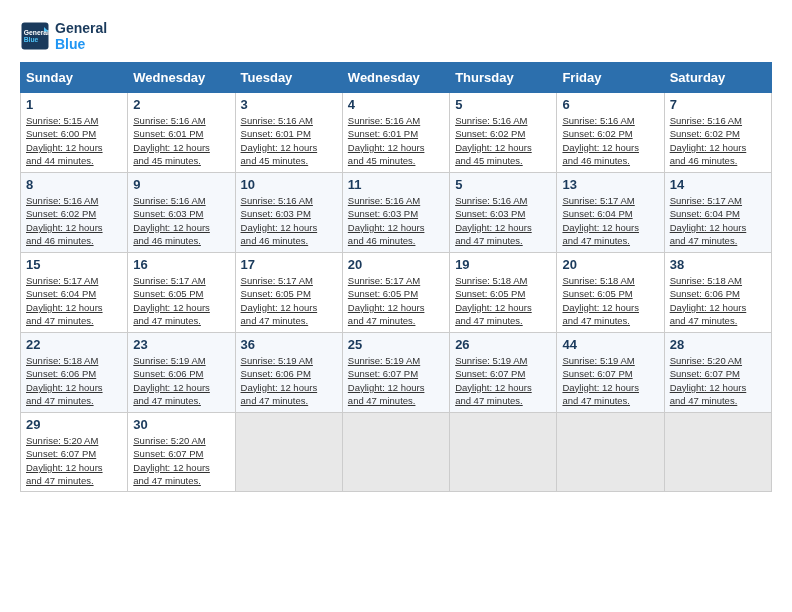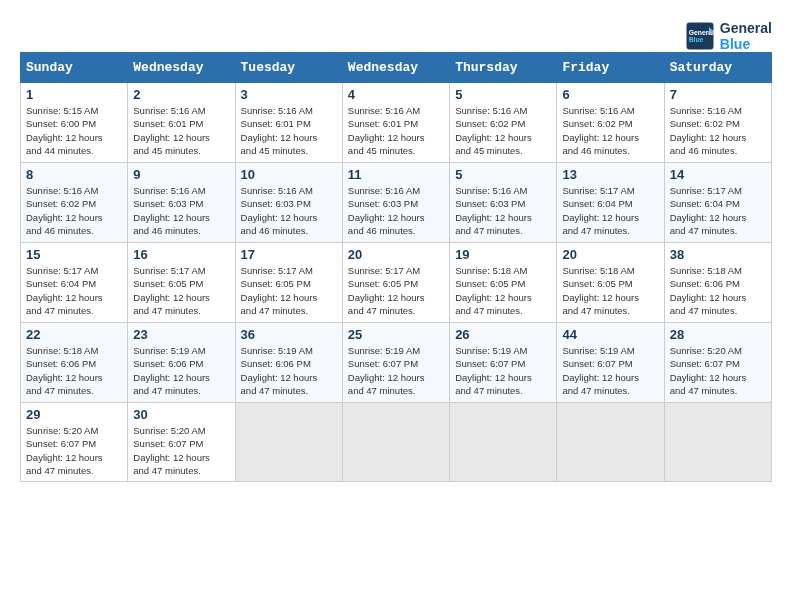--- a/index.html
+++ b/index.html
@@ -5,23 +5,23 @@
     * { box-sizing: border-box; margin: 0; padding: 0; }
     body {
       font-family: Arial, sans-serif;
       background: #fff;
       width: 792px;
       min-height: 612px;
       padding: 20px;
     }
     .header-area {
       display: flex;
-      justify-content: flex-end;
+      justify-content: flex-start;
       align-items: flex-start;
-      margin-bottom: 0;
+      margin-bottom: 10px;
     }
     .logo {
       display: flex;
       align-items: center;
     }
     .logo-icon {
       width: 30px;
       height: 30px;
       margin-right: 5px;
     }
@@ -43,21 +43,20 @@
       border: 1px solid #ccc;
     }
     .calendar-table th {
       background-color: #2c6fad;
       color: #fff;
       font-size: 13px;
       font-weight: bold;
       padding: 7px 5px;
       text-align: left;
       border: 1px solid #2c6fad;
-      font-family: Liberation Mono, monospace;
     }
     .calendar-table td {
       border: 1px solid #ccc;
       vertical-align: top;
       padding: 4px 5px;
       width: calc(100% / 7);
       height: 80px;
       background: #fff;
     }
     .calendar-table tr:nth-child(even) td {
@@ -66,20 +65,21 @@
     .day-number {
       font-size: 13px;
       font-weight: bold;
       color: #1a3a5c;
       margin-bottom: 2px;
     }
     .day-info {
       font-size: 9.5px;
       color: #333;
       line-height: 1.4;
+      text-decoration: underline;
     }
     .empty-cell {
       background: #e8e8e8 !important;
     }
     .last-row td {
       height: 70px;
       margin-top: 44px;
     }
   </style>
 </head>

